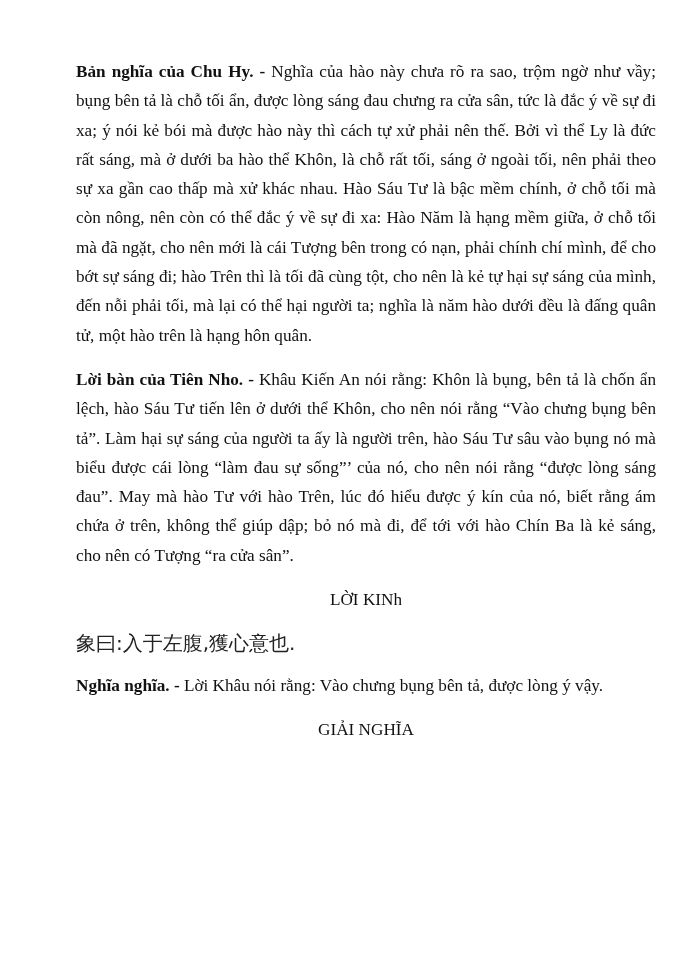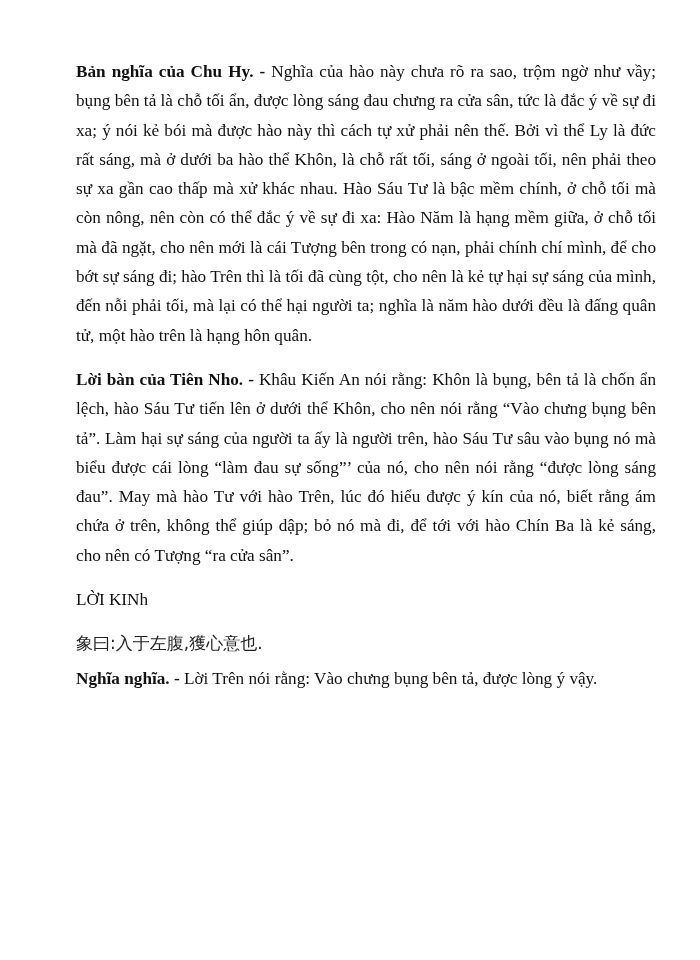--- a/index.html
+++ b/index.html
@@ -28,41 +28,42 @@
       text-align: justify;
       text-justify: inter-word;
     }
     .para b {
       font-weight: bold;
     }
     .heading {
       margin: 0 0 15px 0;
       font-size: 17.2px;
       line-height: 29.3px;
-      text-align: left;
+      text-align: center;
     }
     .cjk {
-      margin: 0 0 5px 0;
-      font-size: 17px;
+      margin: 0 0 12px 0;
+      font-size: 20px;
       line-height: 29.3px;
       font-family: "DejaVu Sans", sans-serif;
       color: #222222;
     }
   </style>
 </head>
 <body>
 
 <div class="page">
 
   <p class="para"><b>Bản nghĩa của Chu Hy.</b><b> - </b><span>Nghĩa của hào này chưa rõ ra sao, trộm ngờ như vầy; bụng bên tả là chỗ tối ẩn, được lòng sáng đau chưng ra cửa sân, tức là đắc ý về sự đi xa; ý nói kẻ bói mà được hào này thì cách tự xử phải nên thế. Bởi vì thể Ly là đức rất sáng, mà ở dưới ba hào thể Khôn, là chỗ rất tối, sáng ở ngoài tối, nên phải theo sự xa gần cao thấp mà xử khác nhau. Hào Sáu Tư là bậc mềm chính, ở chỗ tối mà còn nông, nên còn có thể đắc ý về sự đi xa: Hào Năm là hạng mềm giữa, ở chỗ tối mà đã ngặt, cho nên mới là cái Tượng bên trong có nạn, phải chính chí mình, để cho bớt sự sáng đi; hào Trên thì là tối đã cùng tột, cho nên là kẻ tự hại sự sáng của mình, đến nỗi phải tối, mà lại có thể hại người ta; nghĩa là năm hào dưới đều là đấng quân tử, một hào trên là hạng hôn quân.</span></p>
 
   <p class="para"><b>Lời bàn của Tiên Nho.</b><b> - </b><span>Khâu Kiến An nói rằng: Khôn là bụng, bên tả là chốn ẩn lệch, hào Sáu Tư tiến lên ở dưới thể Khôn, cho nên nói rằng “Vào chưng bụng bên tả”. Làm hại sự sáng của người ta ấy là người trên, hào Sáu Tư sâu vào bụng nó mà biểu được cái lòng “làm đau sự sống”’ của nó, cho nên nói rằng “được lòng sáng đau”. May mà hào Tư với hào Trên, lúc đó hiểu được ý kín của nó, biết rằng ám chứa ở trên, không thể giúp dập; bỏ nó mà đi, để tới với hào Chín Ba là kẻ sáng, cho nên có Tượng “ra cửa sân”.</span></p>
 
   <p class="heading">LỜI KINh</p>
 
   <p class="cjk">象曰:入于左腹,獲心意也.</p>
 
 
-  <p class="para"><b>Nghĩa nghĩa.</b><b> - </b><span>Lời Trên nói rằng: Vào chưng bụng bên tả, được lòng ý vậy.</span></p>
+  <p class="para"><b>Nghĩa nghĩa.</b><b> - </b><span>Lời Khâu nói rằng: Vào chưng bụng bên tả, được lòng ý vậy.</span></p>
 
+  <p class="heading">GIẢI NGHĨA</p>
 
 
 </div>
 
 </body></html>

